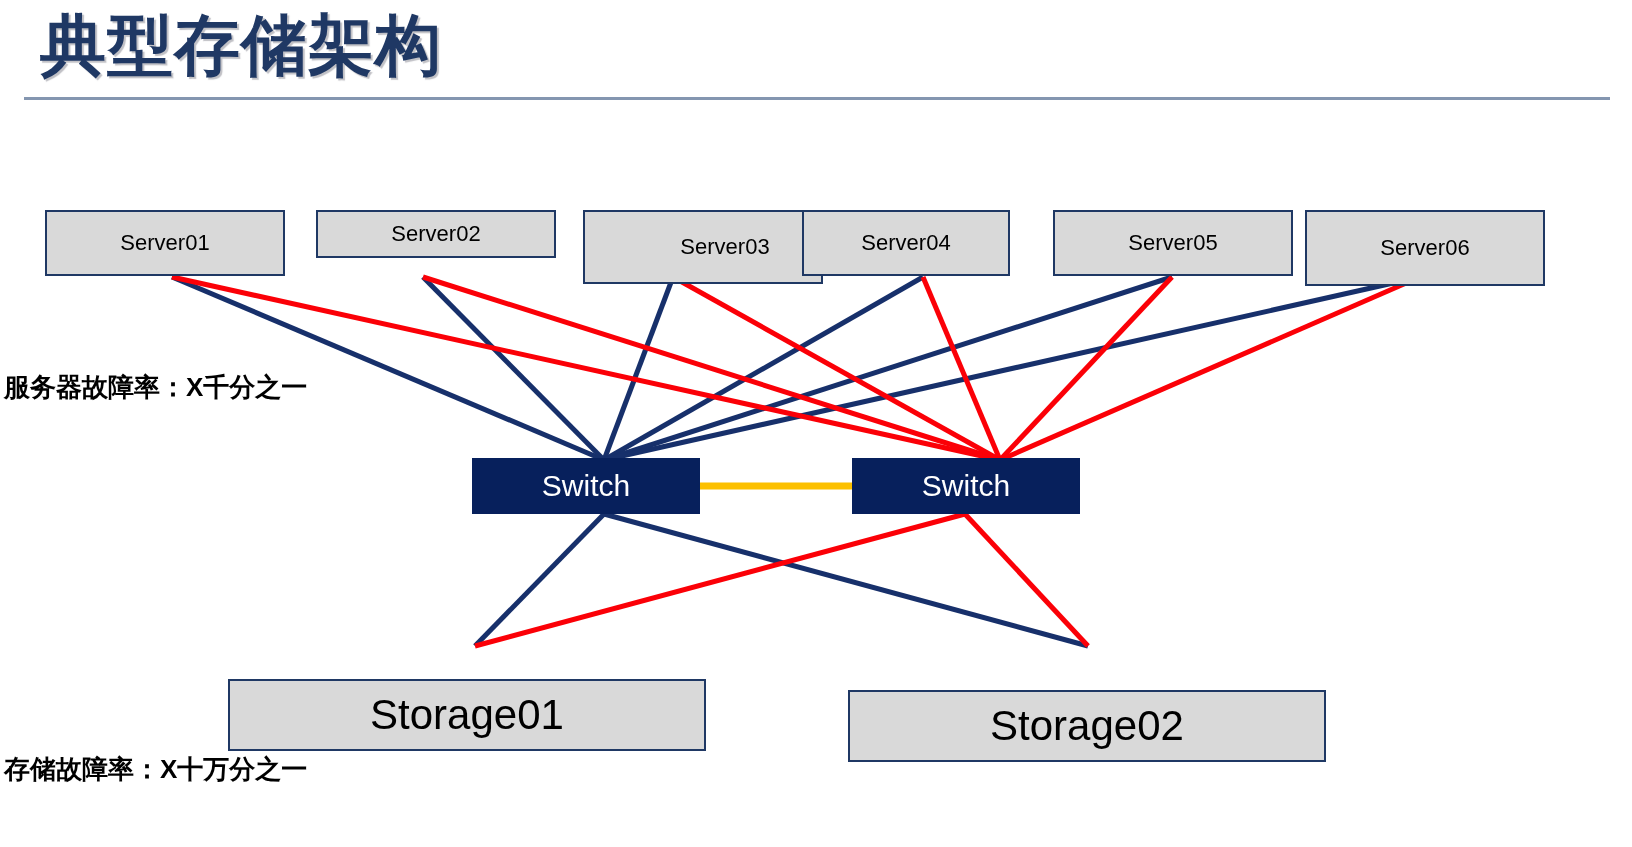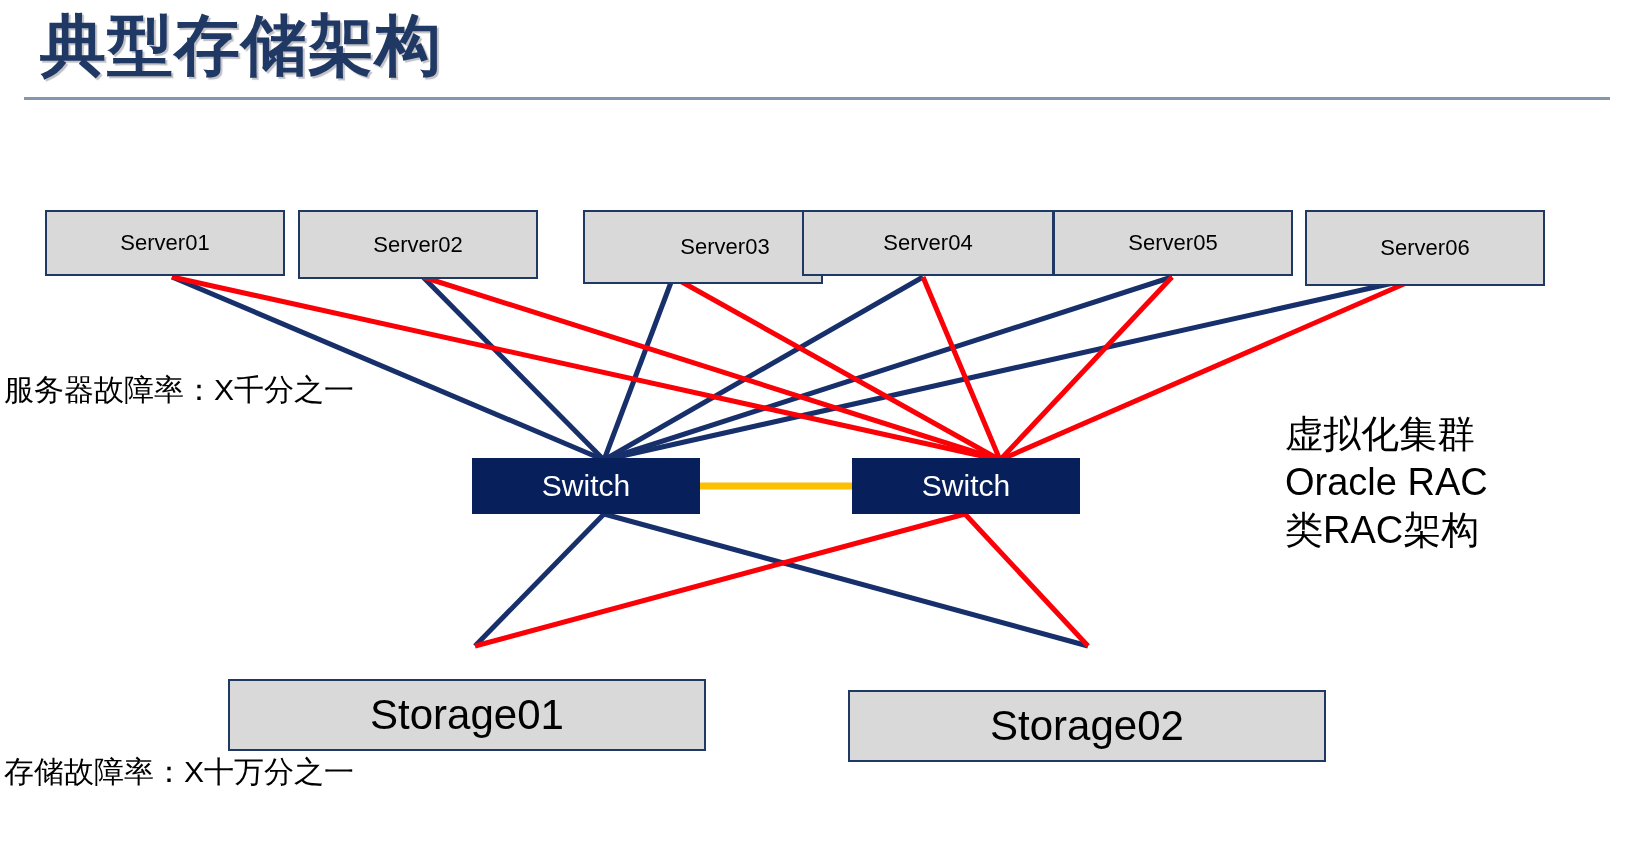--- a/index.html
+++ b/index.html
@@ -67,23 +67,24 @@
     background: #07205c;
     border: none;
     font-size: 30px;
     color: #ffffff;
     height: 56px;
   }
 
   
   .note {
     position: absolute;
-    font-size: 30px;
+    font-size: 26px;
     color: #000000;
     white-space: nowrap;
+    font-weight: bold;
   }
   #note-server { left: 4px; top: 370px; }
   #note-storage { left: 4px; top: 752px; }
 
   #right-note {
     position: absolute;
     left: 1285px;
     top: 410px;
     font-size: 38px;
     line-height: 48px;
@@ -132,27 +133,27 @@
       </g>
     <g id="g-interconnect" stroke="#fcc000" stroke-width="7" fill="none" stroke-linecap="butt">
         <line x1="700" y1="486" x2="852" y2="486"></line>
       </g>
   </svg>
 
   <div id="server-row">
       <div class="node server" style="left: 45px; top: 210px; width: 240px; height: 66px;">
         <span>Server01</span>
       </div>
-      <div class="node server" style="left: 298px; top: 210px; width: 240px; height: 69px;">
+      <div class="node server" style="left: 316px; top: 210px; width: 240px; height: 48px;">
         <span>Server02</span>
       </div>
       <div class="node server" style="left: 583px; top: 210px; width: 240px; height: 74px; padding-left: 44px;">
         <span>Server03</span>
       </div>
-      <div class="node server" style="left: 802px; top: 210px; width: 252px; height: 66px;">
+      <div class="node server" style="left: 802px; top: 210px; width: 208px; height: 66px;">
         <span>Server04</span>
       </div>
       <div class="node server" style="left: 1053px; top: 210px; width: 240px; height: 66px;">
         <span>Server05</span>
       </div>
       <div class="node server" style="left: 1305px; top: 210px; width: 240px; height: 76px;">
         <span>Server06</span>
       </div>
     </div>
 
@@ -170,19 +171,14 @@
         <span>Storage01</span>
       </div>
       <div class="node storage" style="left: 848px; top: 646px; width: 478px; height: 72px; margin-top: 44px;">
         <span>Storage02</span>
       </div>
     </div>
 
   <div class="note" id="note-server">服务器故障率：X千分之一</div>
   <div class="note" id="note-storage">存储故障率：X十万分之一</div>
 
-  <div id="right-note">
-    <div>虚拟化集群</div>
-    <div>Oracle RAC</div>
-    <div>类RAC架构</div>
-  </div>
 
 </div>
 
 </body></html>

